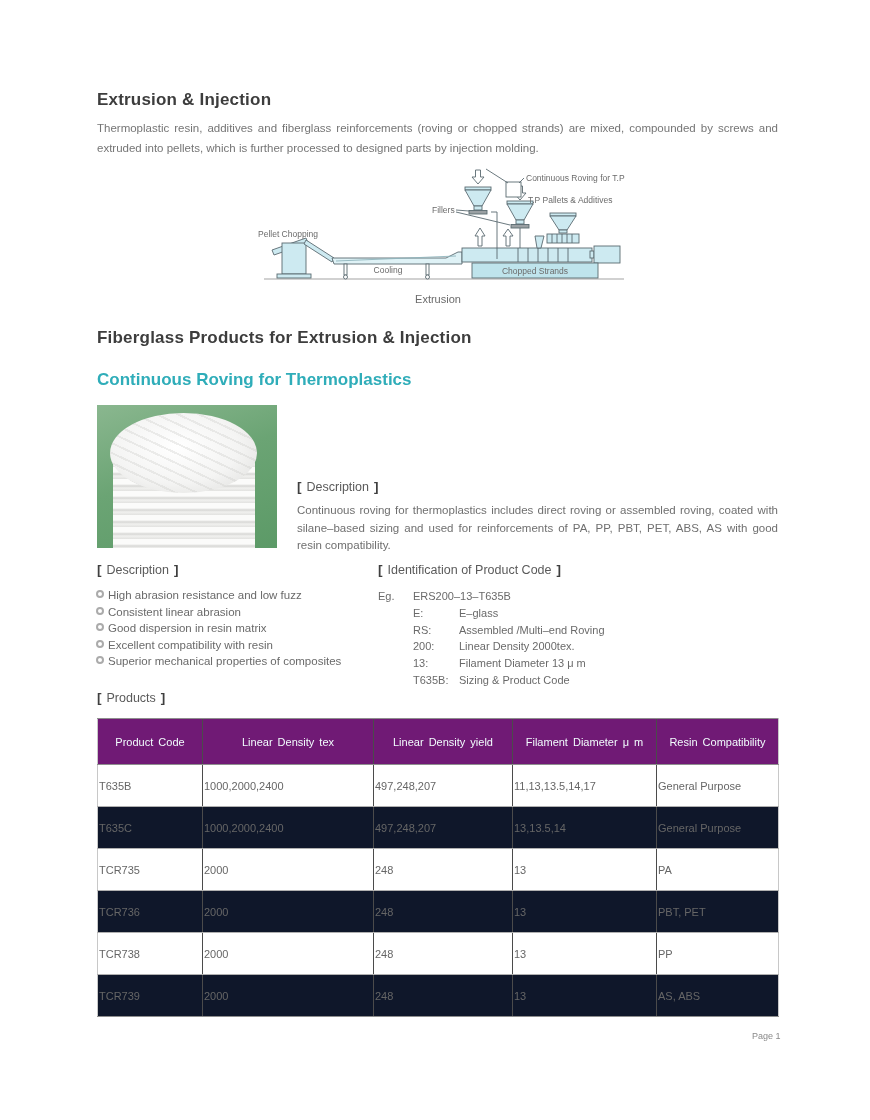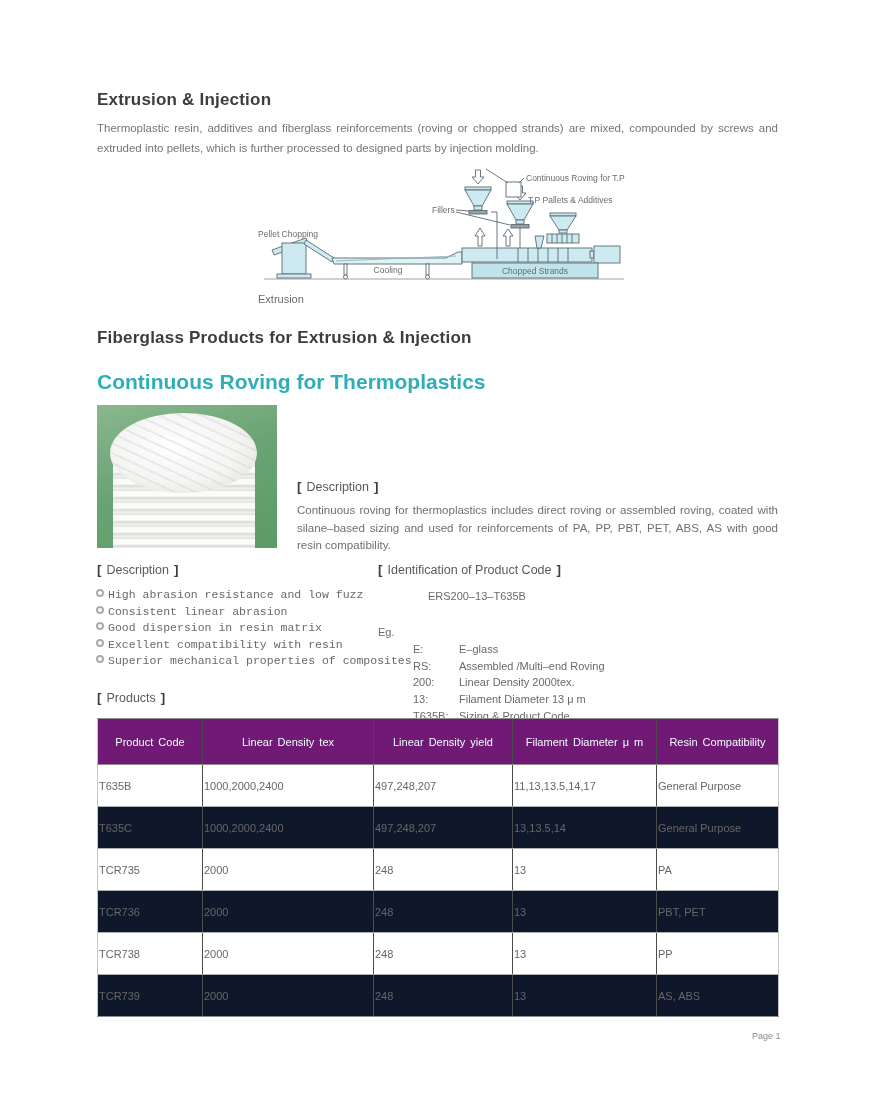--- a/index.html
+++ b/index.html
@@ -5,50 +5,50 @@
   html,body{margin:0;padding:0;background:#ffffff;}
   .page{position:relative;width:870px;height:1120px;background:#ffffff;overflow:hidden;
         font-family:"Liberation Sans",sans-serif;color:#555;}
 
   .h1{position:absolute;left:97px;font-size:17px;font-weight:bold;color:#3d3d3d;letter-spacing:.2px;}
   .intro{position:absolute;left:97px;top:119px;width:681px;font-size:11.5px;line-height:19.5px;
          color:#757575;text-align:justify;}
 
   .diagram{position:absolute;left:256px;top:166px;width:412px;height:127px;}
   .diagram text{font-size:8.5px;fill:#6b6b6b;}
-  .caption{position:absolute;left:258px;top:293px;width:360px;
+  .caption{position:absolute;left:258px;top:293px;width:360px;text-align:center;
            font-size:11px;color:#6b6b6b;}
 
-  .h2{position:absolute;left:97px;top:370px;font-size:21px;font-weight:bold;color:#2fadb9;}
+  .h2{position:absolute;left:97px;top:370px;font-size:17px;font-weight:bold;color:#2fadb9;}
 
   .photo{position:absolute;left:97px;top:405px;width:180px;height:143px;overflow:hidden;
          background:linear-gradient(160deg,#8ab78f 0%,#6ba474 45%,#5c9a67 100%);}
   .spool-body{position:absolute;left:16px;top:50px;width:142px;bottom:-2px;
      background:repeating-linear-gradient(180deg,#fbfbfa 0px,#fbfbfa 5px,#d7d7d5 7px,#f1f1ef 9px,#e2e2e0 12px);}
   .spool-top{position:absolute;left:13px;top:8px;width:147px;height:80px;border-radius:50%;
      background:radial-gradient(ellipse at 45% 42%,#ffffff 0%,#f4f4f3 55%,#e6e6e4 82%,#d7d7d5 100%);}
   .spool-top:after{content:"";position:absolute;inset:0;border-radius:50%;
      background:repeating-linear-gradient(25deg,rgba(205,205,202,.35) 0 2px,transparent 2px 9px);}
 
   .sec-label{position:absolute;font-size:12.5px;color:#5a5a5a;white-space:nowrap;}
   .sec-label .bk{font-weight:bold;color:#3f3f3f;font-size:13.5px;}
   .sec-label .lbl{padding:0 5px;}
 
   .desc-right-text{position:absolute;left:297px;top:502px;width:481px;font-size:11.5px;
       line-height:17.6px;color:#6f6f6f;text-align:justify;}
 
   .features{position:absolute;left:96px;top:587px;list-style:none;margin:0;padding:0;
-      font-size:11.5px;line-height:16.6px;color:#6a6a6a;font-family:Liberation Mono, monospace;}
+      font-size:11.5px;line-height:16.6px;color:#6a6a6a;}
   .features li{white-space:nowrap;}
   .ring{display:inline-block;width:4px;height:4px;border:2px solid #ababab;border-radius:50%;
       margin-right:4px;vertical-align:1px;}
 
   .ident{position:absolute;left:378px;top:588px;font-size:11px;line-height:16.8px;color:#6a6a6a;}
   .ident .row0{display:flex;}
-  .ident .eg{width:50px;margin-top:36px;}
+  .ident .eg{width:35px;}
   .id-row{display:flex;padding-left:35px;}
   .id-code{width:46px;}
 
   .products-table{position:absolute;left:97px;top:718px;width:681px;border-collapse:collapse;
       table-layout:fixed;font-size:11px;color:#666;}
   .products-table th{height:43px;background:#701a75;color:#f2fdfe;font-weight:normal;
       font-size:11px;word-spacing:2px;border-top:1px solid #8e8e8e;border-bottom:1px solid #8e8e8e;}
   .products-table td{height:39px;text-align:left;border-bottom:1px solid #b0b0b0;}
   .products-table th,.products-table td{border-left:1.5px solid #4b4b4b;}
   .products-table th:first-child,.products-table td:first-child{border-left:1px solid #c8c8c8;}

